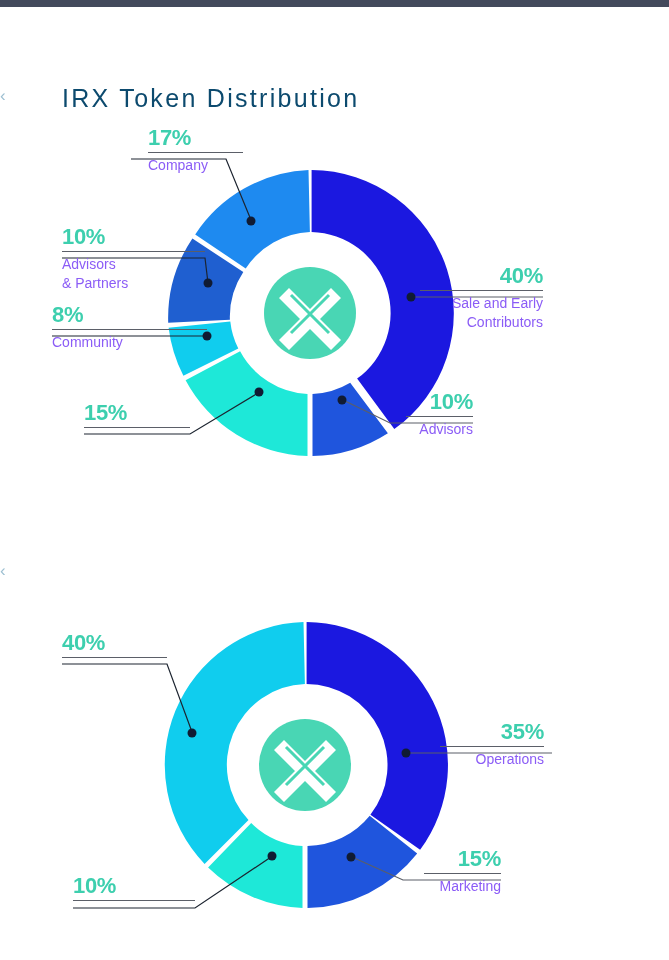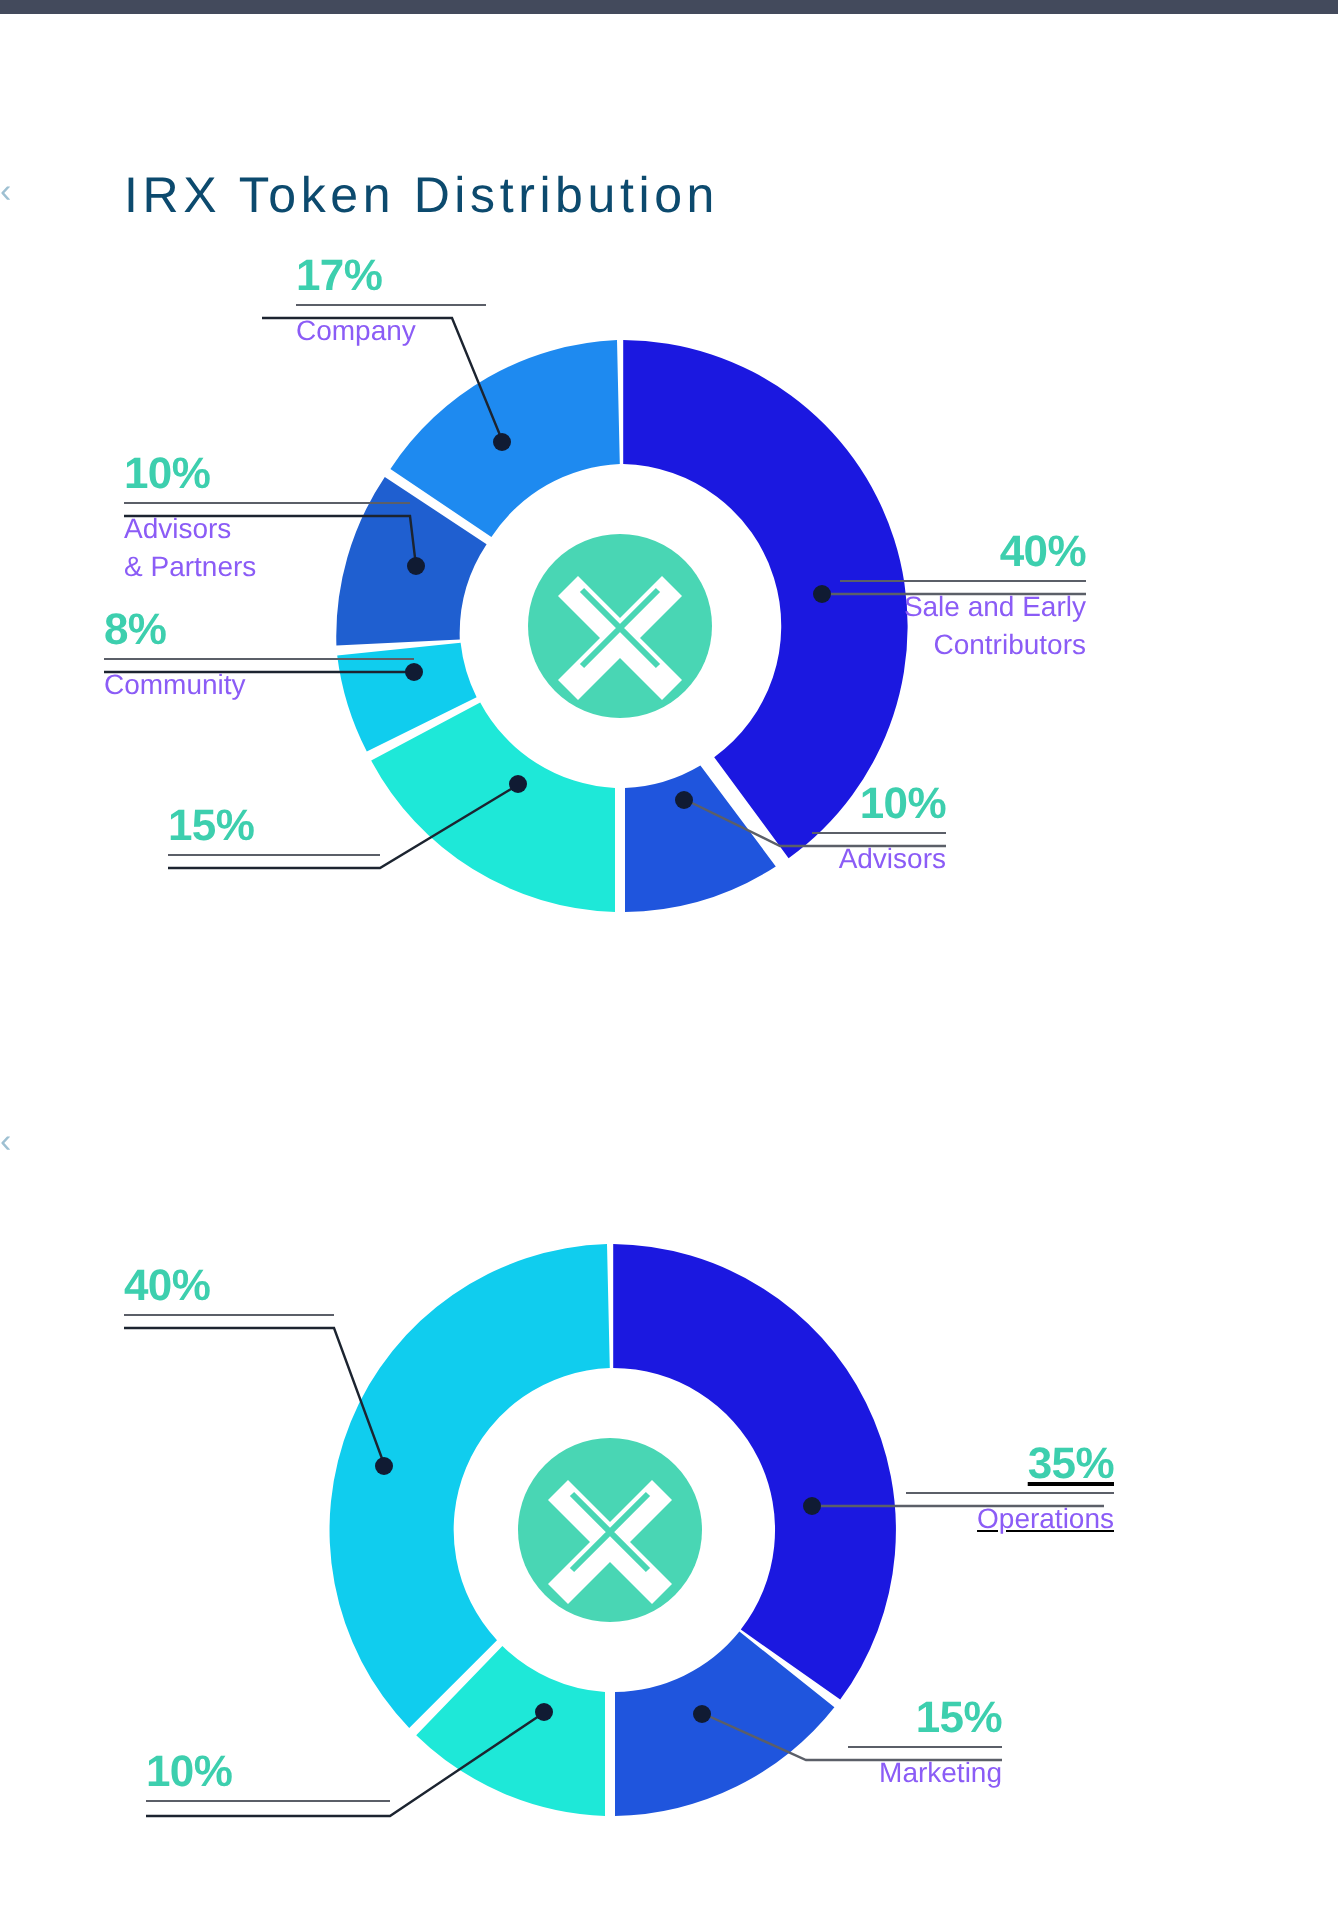--- a/index.html
+++ b/index.html
@@ -196,21 +196,21 @@
   <div class="callout left" style="left:62px; top:631px; width:105px;">
     <div class="pct">40%</div>
     <div class="rule"></div>
   </div>
 
   <div class="callout left" style="left:73px; top:874px; width:122px;">
     <div class="pct">10%</div>
     <div class="rule"></div>
   </div>
 
-  <div class="callout right" style="left:453px; top:720px; width:104px;text-decoration:underline;">
+  <div class="callout right" style="left:440px; top:720px; width:104px;">
     <div class="pct">35%</div>
     <div class="rule"></div>
     <div class="name">Operations</div>
   </div>
 
   <div class="callout right" style="left:424px; top:847px; width:77px;">
     <div class="pct">15%</div>
     <div class="rule"></div>
     <div class="name">Marketing</div>
   </div>

